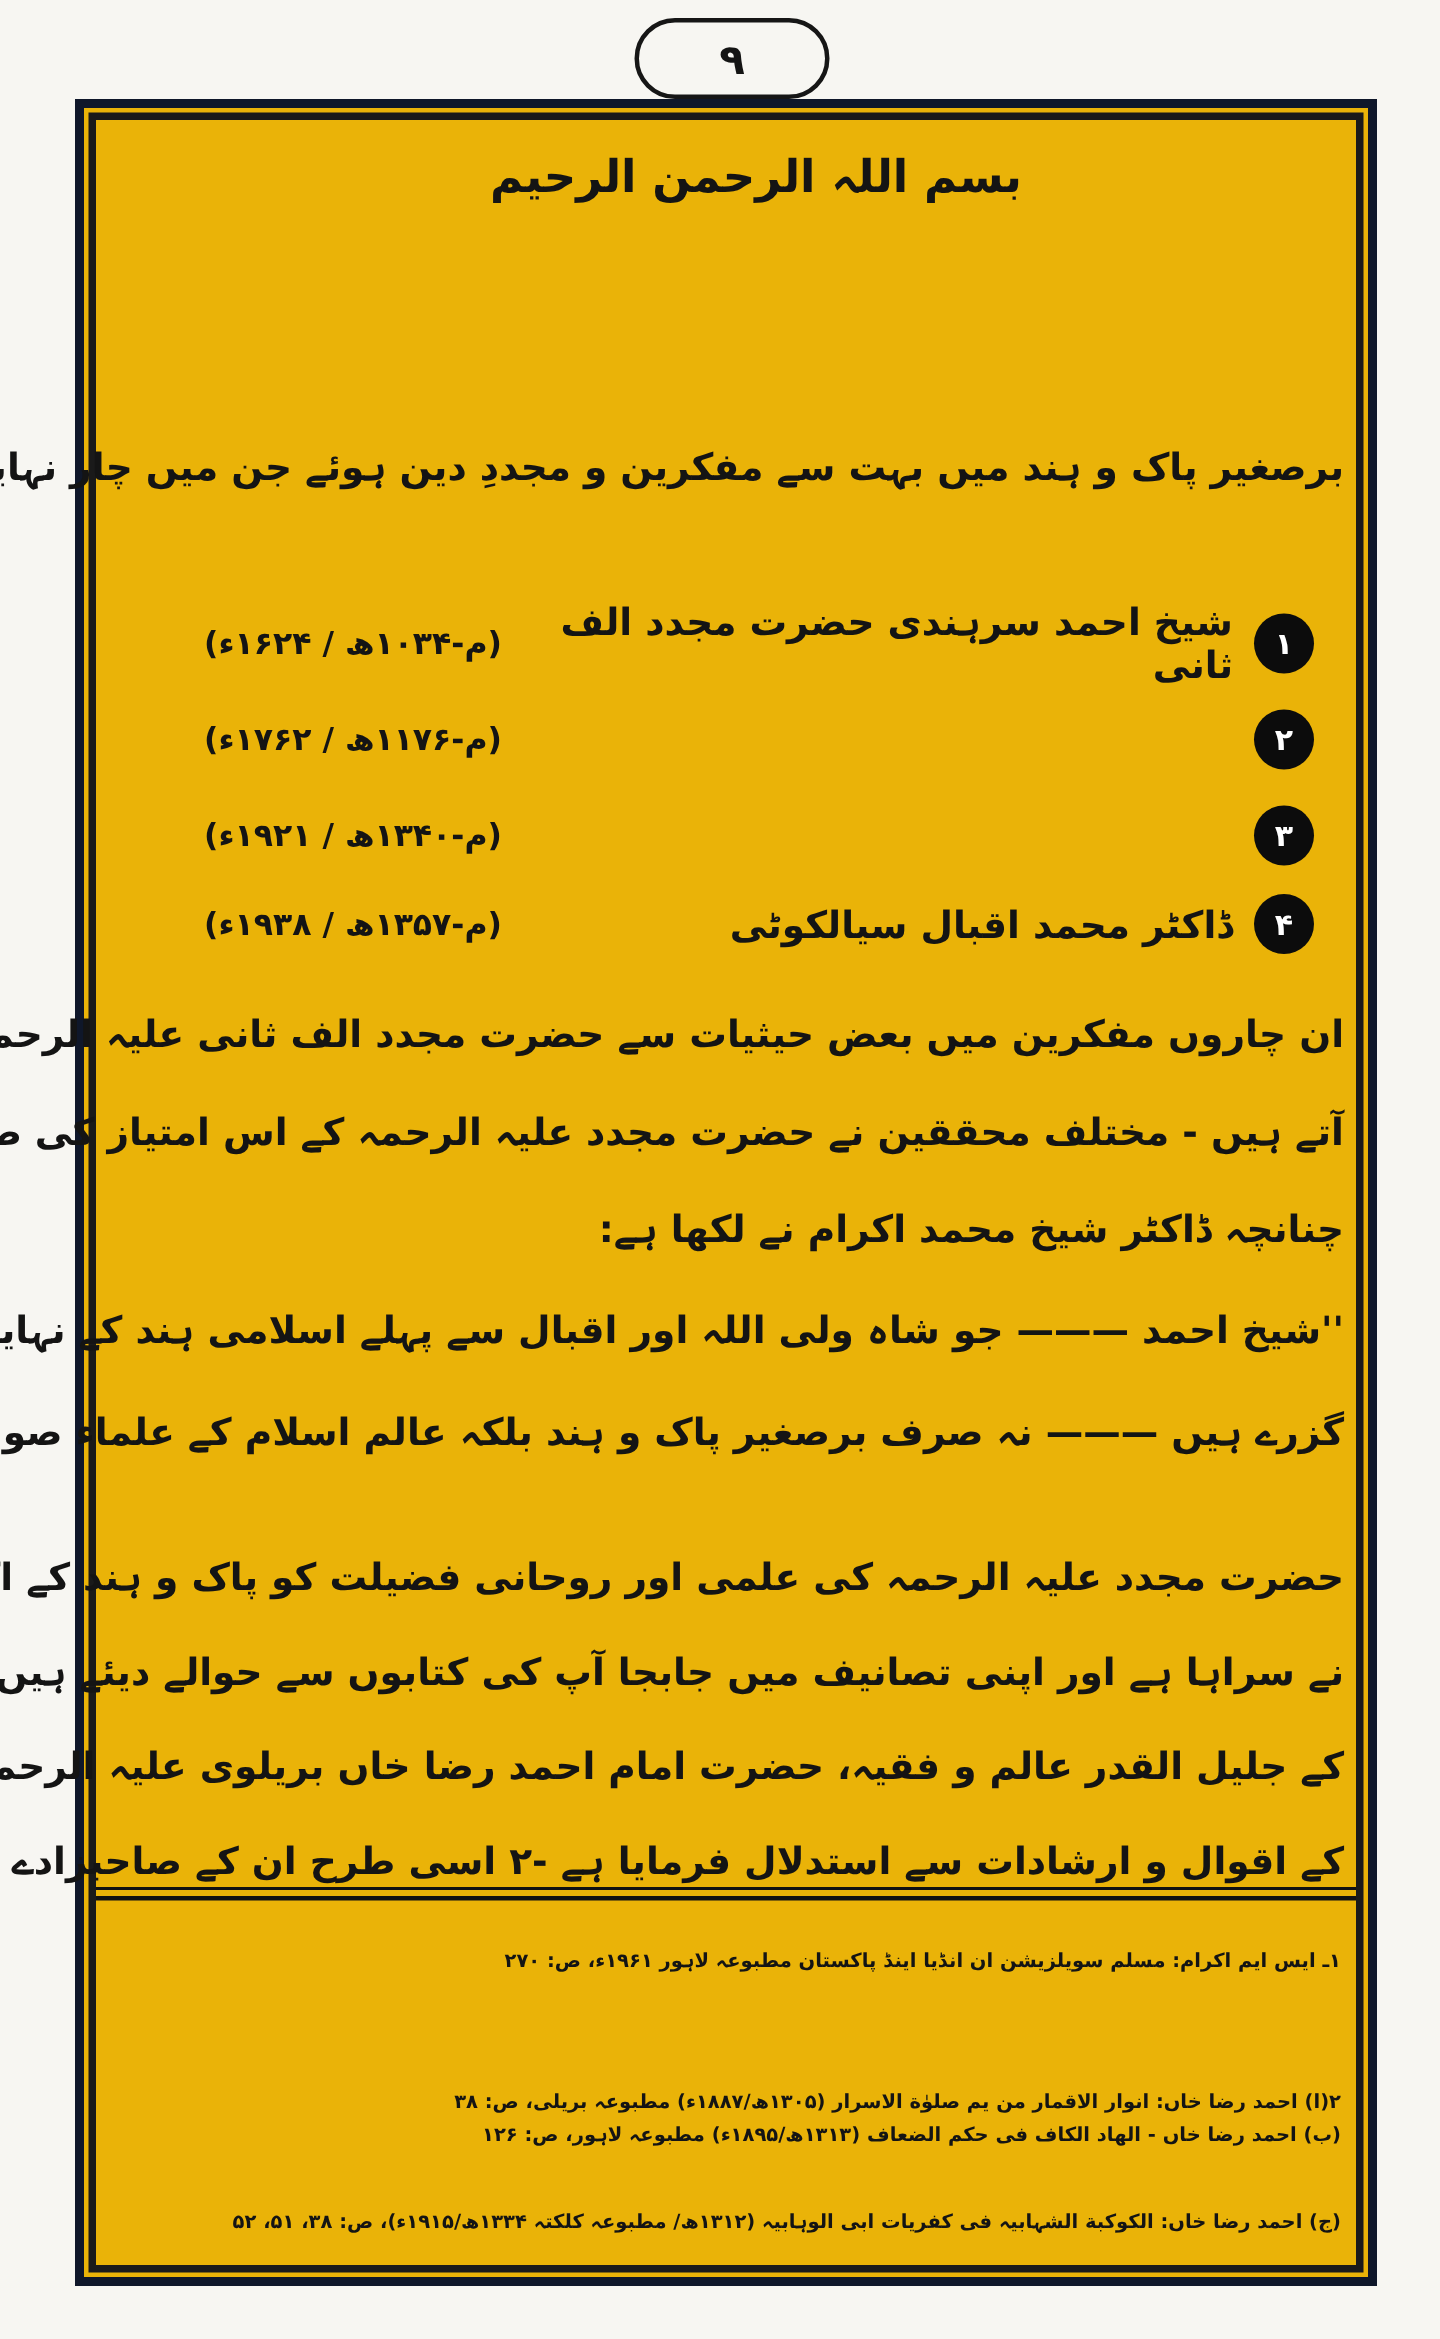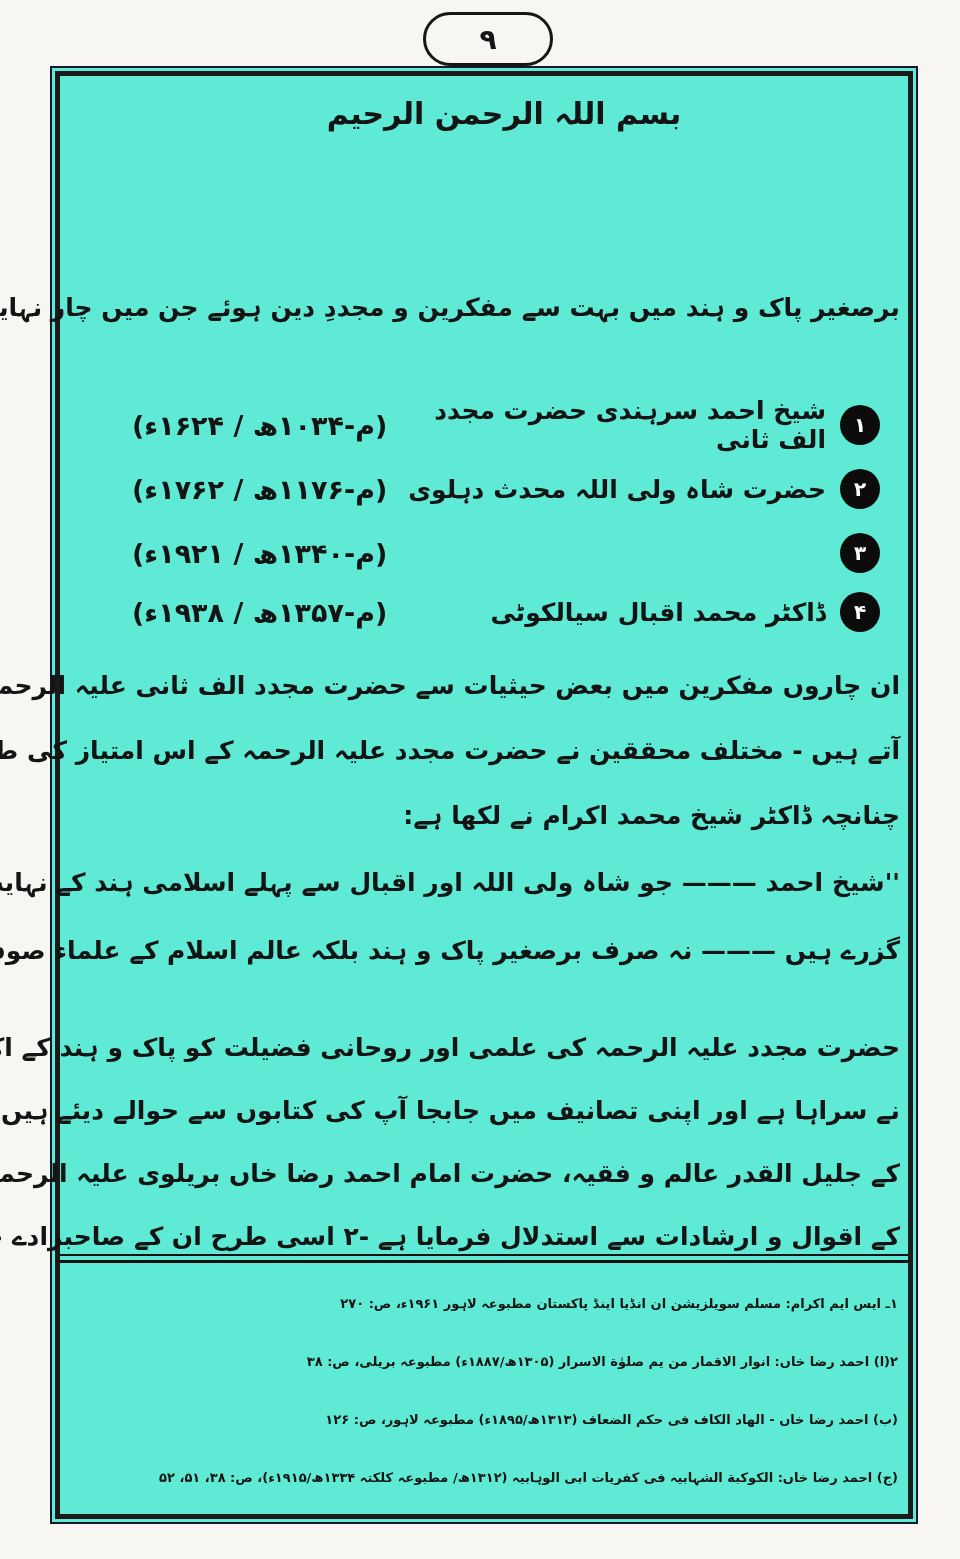--- a/index.html
+++ b/index.html
@@ -16,21 +16,21 @@
   .badge{
     position:absolute;top:12px;left:423px;width:124px;height:48px;
     border:3px solid #161616;border-radius:28px;background:#f7f6f2;
     display:flex;align-items:center;justify-content:center;
     font-size:28px;font-weight:700;z-index:3;
   }
 
   
   .frame{
     position:absolute;left:50px;top:66px;width:868px;height:1458px;
-    border:2px solid #0f172a;padding:3px;box-sizing:border-box;background:#5eead4;
+    border:6px solid #0f172a;padding:3px;box-sizing:border-box;background:#eab308;
   }
   .frame-inner{
     position:relative;width:100%;height:100%;
     border:5px solid #1a1a1a;box-sizing:border-box;
   }
 
   .bismillah{
     position:absolute;top:20px;left:40px;right:0;
     text-align:center;font-size:30px;font-weight:700;direction:rtl;
   }
@@ -49,21 +49,21 @@
     position:absolute;right:8px;left:8px;height:62px;
     display:flex;align-items:center;justify-content:space-between;
     direction:rtl;padding:0 20px 0 64px;box-sizing:border-box;
   }
   .item-main{display:flex;align-items:center;gap:14px;font-size:25px;font-weight:700;}
   .num-badge{
     width:40px;height:40px;border-radius:50%;background:#0c0c0c;color:#ffffff;
     display:flex;align-items:center;justify-content:center;
     font-size:20px;font-weight:700;flex:0 0 auto;
   }
-  .item-dates{font-size:27px;font-weight:700;direction:rtl;white-space:nowrap;}
+  .item-dates{font-size:21px;font-weight:700;direction:rtl;white-space:nowrap;}
 
   .quote-last{right:150px;}
 
   .divider{
     position:absolute;top:1178px;left:0;right:0;height:4px;
     border-top:2px solid #121212;border-bottom:3px solid #121212;
   }
 
   .fn{
     position:absolute;right:10px;left:4px;height:44px;line-height:44px;
@@ -90,21 +90,20 @@
       <div class="item" style="top:318px">
         <div class="item-main">
           <span class="num-badge">۱</span>
           <span>شیخ احمد سرہندی حضرت مجدد الف ثانی</span>
         </div>
         <span class="item-dates">(م-۱۰۳۴ھ / ۱۶۲۴ء)</span>
       </div>
       <div class="item" style="top:382px">
         <div class="item-main">
           <span class="num-badge">۲</span>
-          <span>حضرت شاہ ولی اللہ محدث دہلوی</span>
         </div>
         <span class="item-dates">(م-۱۱۷۶ھ / ۱۷۶۲ء)</span>
       </div>
       <div class="item" style="top:446px">
         <div class="item-main">
           <span class="num-badge">۳</span>
         </div>
         <span class="item-dates">(م-۱۳۴۰ھ / ۱۹۲۱ء)</span>
       </div>
       <div class="item" style="top:505px">
@@ -123,20 +122,20 @@
       <div class="line stretch" style="top:843px">گزرے ہیں ——— نہ صرف برصغیر پاک و ہند بلکہ عالم اسلام کے علماء صوفیہ میں اعلیٰ ترین</div>
 
       <div class="line stretch" style="top:940px">حضرت مجدد علیہ الرحمہ کی علمی اور روحانی فضیلت کو پاک و ہند کے اکثر علماء و صوفیہ</div>
       <div class="line stretch" style="top:1003px">نے سراہا ہے اور اپنی تصانیف میں جابجا آپ کی کتابوں سے حوالے دیئے ہیں - چودھویں صدی</div>
       <div class="line stretch" style="top:1066px">کے جلیل القدر عالم و فقیہ، حضرت امام احمد رضا خاں بریلوی علیہ الرحمہ نے اپنی تصانیف میں آپ</div>
       <div class="line stretch" style="top:1129px">کے اقوال و ارشادات سے استدلال فرمایا ہے -۲ اسی طرح ان کے صاحبزادے حجة الاسلام</div>
 
       <div class="divider"></div>
 
       <div class="fn" style="top:1206px">۱ـ ایس ایم اکرام: مسلم سویلزیشن ان انڈیا اینڈ پاکستان مطبوعہ لاہور ۱۹۶۱ء، ص: ۲۷۰</div>
-      <div class="fn" style="top:1264px">۲(ا) احمد رضا خاں: انوار الاقمار من یم صلوٰة الاسرار (۱۳۰۵ھ/۱۸۸۷ء) مطبوعہ بریلی، ص: ۳۸</div>
+      <div class="fn" style="top:1300px">۲(ا) احمد رضا خاں: انوار الاقمار من یم صلوٰة الاسرار (۱۳۰۵ھ/۱۸۸۷ء) مطبوعہ بریلی، ص: ۳۸</div>
       <div class="fn" style="top:1322px">(ب) احمد رضا خاں - الھاد الکاف فی حکم الضعاف (۱۳۱۳ھ/۱۸۹۵ء) مطبوعہ لاہور، ص: ۱۲۶</div>
       <div class="fn" style="top:1380px">(ج) احمد رضا خاں: الکوکبة الشہابیہ فی کفریات ابی الوہابیہ (۱۳۱۲ھ/ مطبوعہ کلکتہ ۱۳۳۴ھ/۱۹۱۵ء)، ص: ۳۸، ۵۱، ۵۲</div>
 
     </div>
   </div>
 
 </div>
 
 </body></html>

